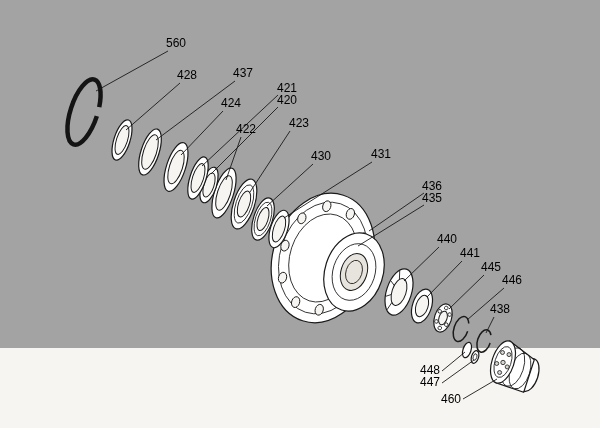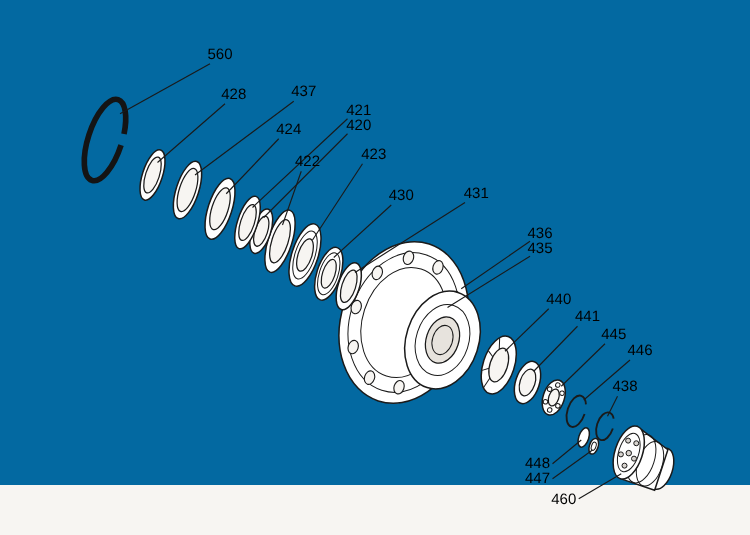--- a/index.html
+++ b/index.html
@@ -2,21 +2,21 @@
 <html><head>
 <meta charset="utf-8">
 <style>
   html,body{margin:0;padding:0;}
   body{
     width:600px;height:428px;
     background:#f7f5f2;
     font-family:"Liberation Sans", sans-serif;
     overflow:hidden;
   }
-  .stage{position:relative;width:600px;height:388px;background:#0369a1;}
+  .stage{position:relative;width:600px;height:348px;background:#a3a3a3;}
   svg{position:absolute;left:0;top:0;}
   .outline{fill:#ffffff;stroke:#1a1a1a;stroke-width:1.2;}
   .inner{fill:#f7f5f2;stroke:#1a1a1a;stroke-width:1;}
   .thin{fill:none;stroke:#1a1a1a;stroke-width:0.8;}
   .hole{fill:#f7f5f2;stroke:#1a1a1a;stroke-width:0.9;}
   .bore{fill:#e7e3dd;stroke:#1a1a1a;stroke-width:1;}
   .ball{fill:#ffffff;stroke:#1a1a1a;stroke-width:0.8;}
   .stud{fill:#d8d4cf;stroke:#1a1a1a;stroke-width:0.8;}
   .snap{fill:none;stroke:#1a1a1a;stroke-width:1.5;}
   .snap-thick{fill:none;stroke:#141414;stroke-width:4.5;}

